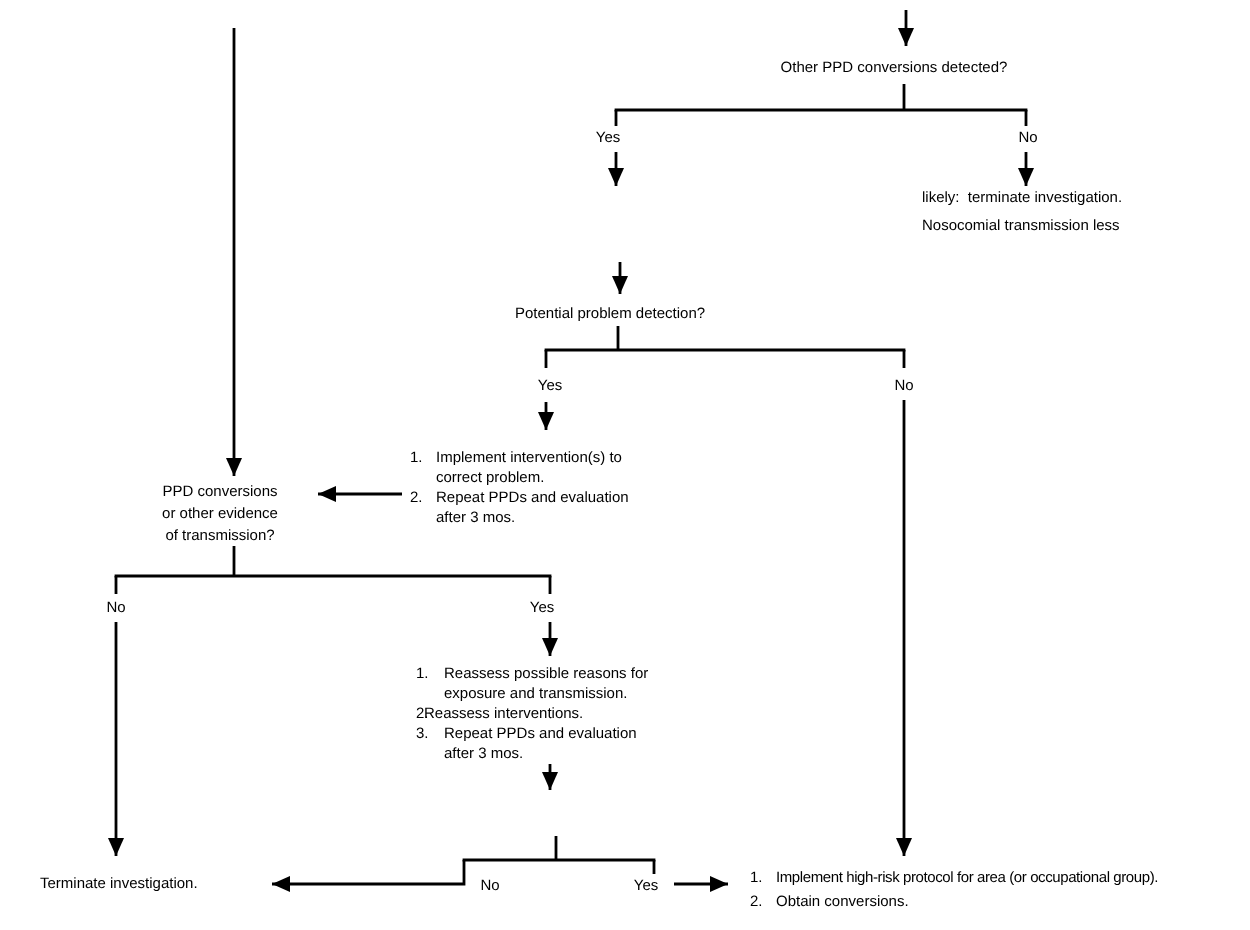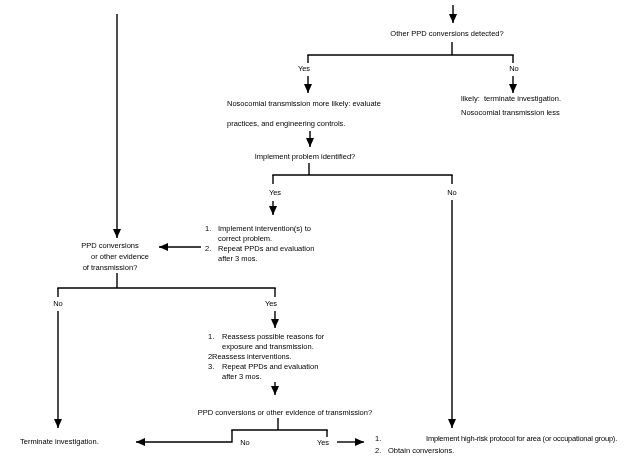--- a/index.html
+++ b/index.html
@@ -2,21 +2,21 @@
 <html><head>
 <meta charset="utf-8">
 <style>
   html,body{margin:0;padding:0;background:#fff;}
   #canvas{position:relative;width:625px;height:465px;background:#fff;overflow:hidden;
           font-family:"Liberation Sans","DejaVu Sans",sans-serif;color:#000;}
   #connectors{position:absolute;left:0;top:0;width:625px;height:465px;}
   .t{position:absolute;font-size:7.5px;line-height:10px;white-space:pre;color:#000;}
   .c{transform:translateX(-50%);text-align:right;}
   .q3line{line-height:11px;}
-  .ls-tight{letter-spacing:-0.2px;margin-left:38px;}
+  .ls-tight{letter-spacing:-0.2px;}
 </style>
 </head>
 <body>
 
 <div id="canvas">
 
   <svg id="connectors" viewBox="0 0 625 465" xmlns="http://www.w3.org/2000/svg">
     <defs>
       <marker id="arr" markerUnits="userSpaceOnUse" markerWidth="10" markerHeight="9" refX="9" refY="4" orient="auto">
         <polygon points="0,0 9,4 0,8" fill="#000"></polygon>
@@ -51,53 +51,50 @@
       <path d="M232,430 L232,442 L136,442" marker-end="url(#arr)"></path>
       <path d="M327,430 L327,437"></path>
       <path d="M337,442 L364,442" marker-end="url(#arr)"></path>
     </g>
   </svg>
 
   <div class="t c" style="left:447px;top:29px">Other PPD conversions detected?</div>
   <div class="t c" style="left:304px;top:64px">Yes</div>
   <div class="t c" style="left:514px;top:64px">No</div>
 
-  <div class="t" style="left:227px;top:99px">Nosocomial transmission more likely: evaluate</div>
-  <div class="t" style="left:227px;top:119px">practices, and engineering controls.</div>
 
   <div class="t" style="left:461px;top:108px">Nosocomial transmission less</div>
   <div class="t" style="left:461px;top:94px">likely:  terminate investigation.</div>
 
-  <div class="t c" style="left:305px;top:152px">Implement problem identified?</div>
+  <div class="t c" style="left:305px;top:152px">Potential problem detection?</div>
   <div class="t c" style="left:275px;top:188px">Yes</div>
   <div class="t c" style="left:452px;top:188px">No</div>
 
   <div class="t" style="left:205px;top:224px">1.</div>
   <div class="t" style="left:218px;top:224px">Implement intervention(s) to</div>
   <div class="t" style="left:218px;top:234px">correct problem.</div>
   <div class="t" style="left:205px;top:244px">2.</div>
   <div class="t" style="left:218px;top:244px">Repeat PPDs and evaluation</div>
   <div class="t" style="left:218px;top:254px">after 3 mos.</div>
 
   <div class="t c q3line" style="left:110px;top:240px">PPD conversions</div>
-  <div class="t c q3line" style="left:120px;top:251px">or other evidence</div>
+  <div class="t c q3line" style="left:110px;top:251px">or other evidence</div>
   <div class="t c q3line" style="left:110px;top:262px">of transmission?</div>
   <div class="t c" style="left:58px;top:299px">No</div>
   <div class="t c" style="left:271px;top:299px">Yes</div>
 
   <div class="t" style="left:208px;top:332px">1.</div>
   <div class="t" style="left:222px;top:332px">Reassess possible reasons for</div>
   <div class="t" style="left:222px;top:342px">exposure and transmission.</div>
   <div class="t" style="left:208px;top:352px">2.</div>
   <div class="t" style="left:212px;top:352px">Reassess interventions.</div>
   <div class="t" style="left:208px;top:362px">3.</div>
   <div class="t" style="left:222px;top:362px">Repeat PPDs and evaluation</div>
   <div class="t" style="left:222px;top:372px">after 3 mos.</div>
 
-  <div class="t c" style="left:285px;top:408px">PPD conversions or other evidence of transmission?</div>
   <div class="t c" style="left:245px;top:438px">No</div>
   <div class="t c" style="left:323px;top:438px">Yes</div>
 
   <div class="t" style="left:20px;top:437px">Terminate investigation.</div>
 
   <div class="t" style="left:375px;top:434px">1.</div>
   <div class="t ls-tight" style="left:388px;top:434px">Implement high-risk protocol for area (or occupational group).</div>
   <div class="t" style="left:375px;top:446px">2.</div>
   <div class="t" style="left:388px;top:446px">Obtain conversions.</div>
 

